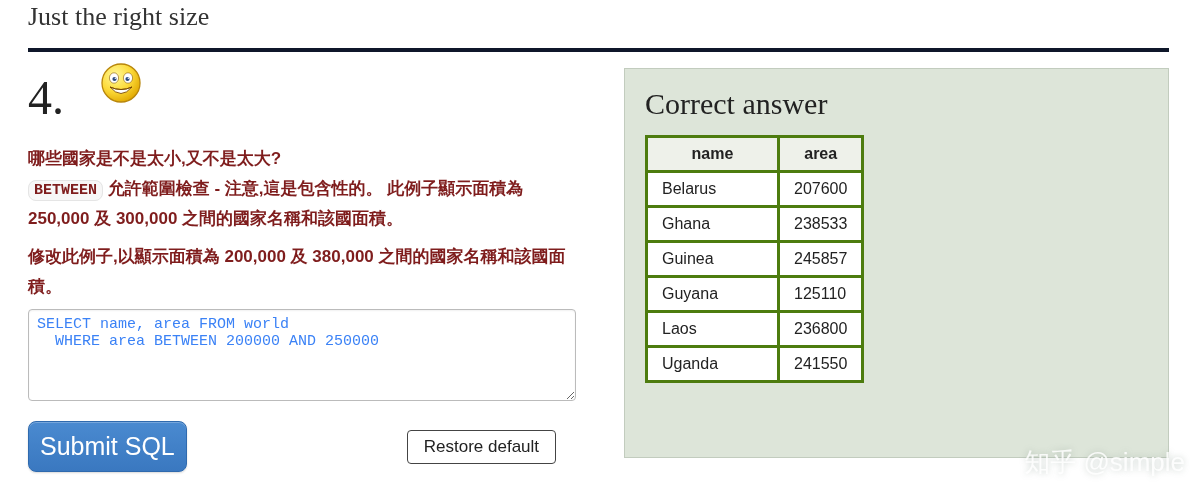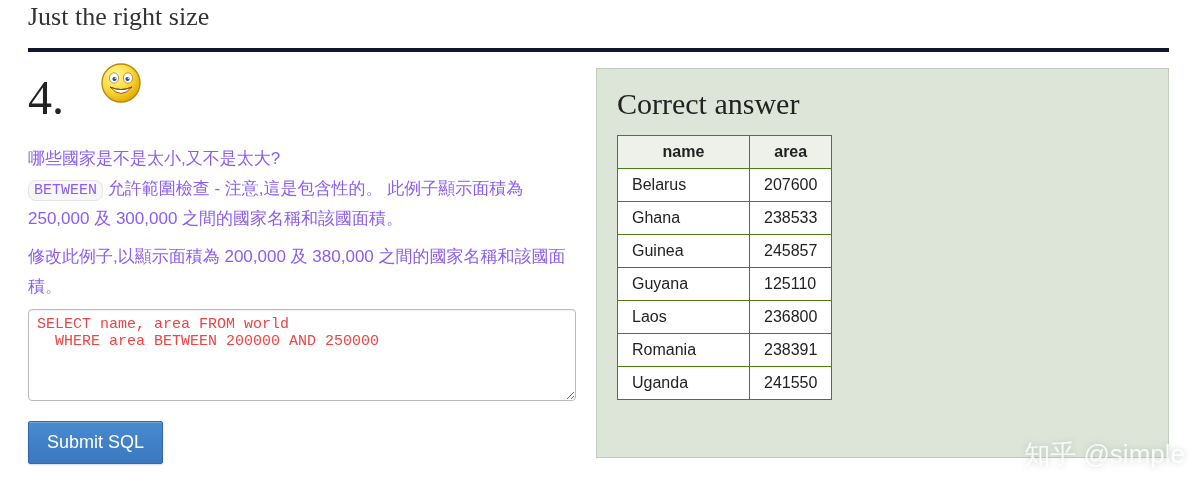--- a/index.html
+++ b/index.html
@@ -52,92 +52,94 @@
   }
   .smiley {
     width: 42px;
     height: 42px;
     margin-top: -30px;
   }
   .smiley svg { display: block; }
   .para {
     font-size: 17px;
     line-height: 1.75;
-    color: #8b5cf6;
+    color: #7f1d1d;
     margin: 2px 0 8px 0;
+    font-weight: bold;
   }
   code.kw {
     font-family: "Courier New", monospace;
     background: #f7f7f7;
     border: 1px solid #e5e5e5;
     padding: 1px 5px;
     border-radius: 8px;
     font-size: 15px;
   }
   .sql-box {
     width: 100%;
     height: 92px;
     border: 1px solid #bbb;
     border-radius: 4px;
     padding: 6px 8px;
     font-family: "Courier New", monospace;
     font-size: 15px;
     resize: both;
-    color: #ef4444;
+    color: #3b82f6;
     background: #fff;
     outline: none;
     box-shadow: inset 0 1px 2px rgba(0,0,0,0.06);
   }
   .btn-row {
     display: flex;
     gap: 220px;
     margin-top: 16px;
     align-items: center;
   }
   .btn-primary {
     background: linear-gradient(to bottom, #4a8ad0, #3a78c0);
     border: 1px solid #2f6aae;
     color: #fff;
-    font-size: 18px;
-    padding: 10px 18px;
-    border-radius: 2px;
+    font-size: 25px;
+    padding: 10px 11px;
+    border-radius: 8px;
     cursor: pointer;
     box-shadow: inset 0 1px 0 rgba(255,255,255,0.25), 0 1px 2px rgba(0,0,0,0.15);
   }
   .btn-secondary {
     background: #fff;
     border: 1px solid #444;
     color: #222;
     font-size: 17px;
     padding: 6px 16px;
     border-radius: 4px;
     cursor: pointer;
   }
   .answer-panel {
     background: #dde5d9;
     border: 1px solid #c2ccbe;
     position: relative;
     height: 390px;
     overflow-y: scroll;
     padding: 18px 20px 10px 20px;
+    margin-left: 28px;
   }
   .answer-title {
     font-family: Georgia, "Times New Roman", serif;
     font-size: 30px;
     font-weight: 400;
     color: #222;
     margin-bottom: 14px;
   }
   table.result {
     border-collapse: collapse;
     background: #fff;
     font-size: 16px;
   }
   table.result th, table.result td {
-    border: 1px solid #4d7c0f;
+    border: 3px solid #4d7c0f;
     padding: 7px 14px;
     text-align: left;
     min-width: 80px;
   }
   table.result th {
     background: #eef1ea;
     font-weight: 700;
     text-align: center;
   }
   table.result td.name-col { width: 132px; }
@@ -197,20 +199,21 @@
         <code class="kw">BETWEEN</code><span> 允許範圍檢查 - 注意,這是包含性的。 此例子顯示面積為 250,000 及 300,000 之間的國家名稱和該國面積。</span>
       </div>
 
       <div class="para">修改此例子,以顯示面積為 200,000 及 380,000 之間的國家名稱和該國面積。</div>
 
       <textarea class="sql-box" style="">SELECT name, area FROM world
   WHERE area BETWEEN 200000 AND 250000</textarea>
 
       <div class="btn-row">
         <button class="btn-primary">Submit SQL</button>
+        <button class="btn-secondary">Restore default</button>
       </div>
 
     </div>
 
     <div class="right">
       <div class="answer-panel">
         <div class="answer-title">Correct answer</div>
         <table class="result">
           <thead>
             <tr>
@@ -233,24 +236,20 @@
               </tr>
               <tr>
                 <td class="name-col">Guyana</td>
                 <td class="area-col">125110</td>
               </tr>
               <tr>
                 <td class="name-col">Laos</td>
                 <td class="area-col">236800</td>
               </tr>
               <tr>
-                <td class="name-col">Romania</td>
-                <td class="area-col">238391</td>
-              </tr>
-              <tr>
                 <td class="name-col">Uganda</td>
                 <td class="area-col">241550</td>
               </tr>
             </tbody>
         </table>
       </div>
     </div>
 
   </div>
 

